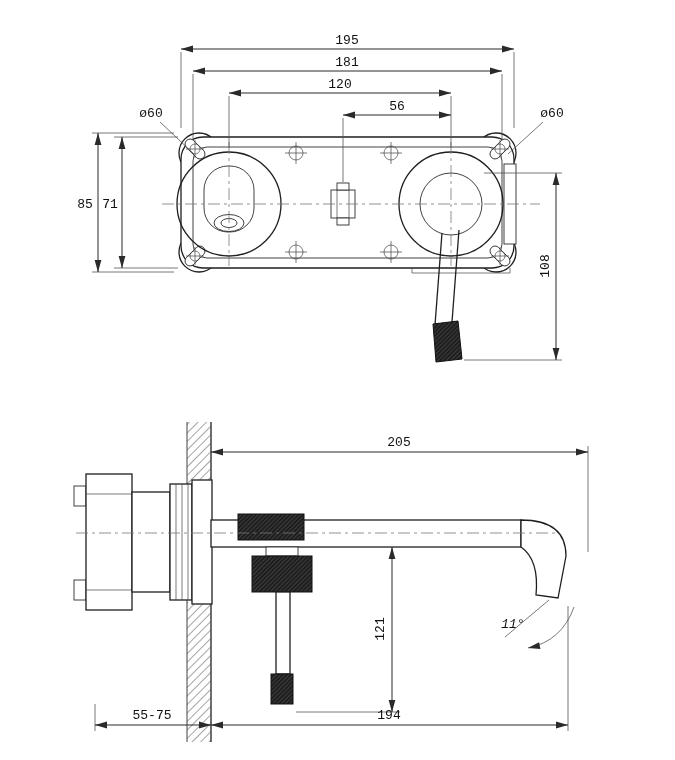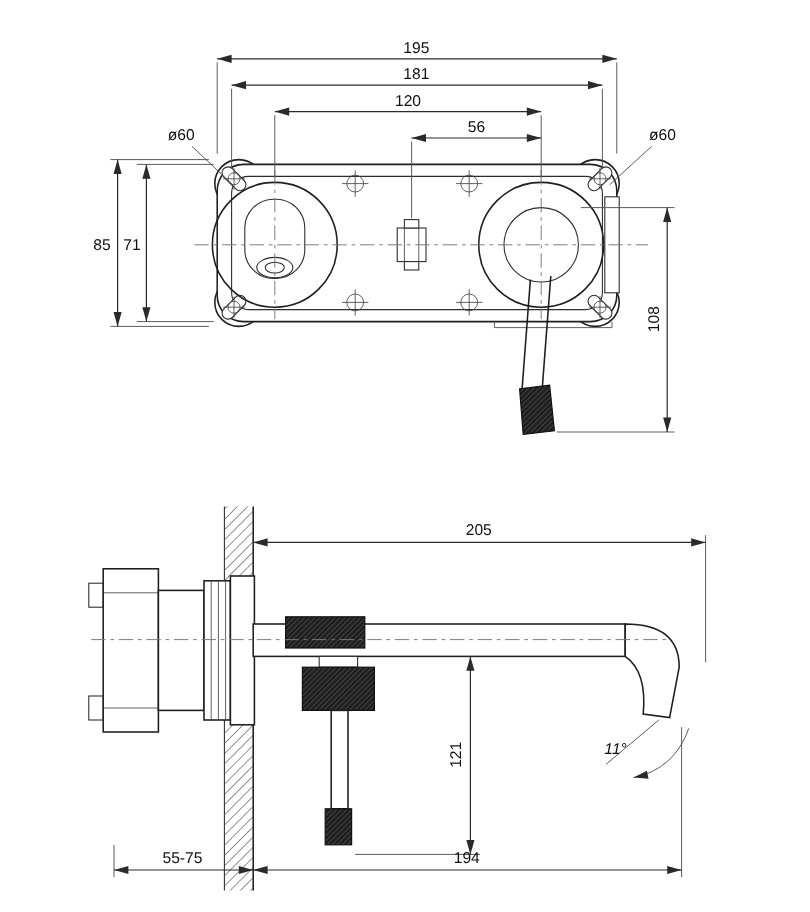--- a/index.html
+++ b/index.html
@@ -1,17 +1,17 @@
 <!DOCTYPE html>
 <html><head>
 <meta charset="utf-8">
 <style>
   html,body{margin:0;padding:0;background:#ffffff;}
   body{width:675px;height:760px;font-family:"Liberation Sans",sans-serif;}
-  .canvas{width:567px;height:760px;background:#fff;}
+  .canvas{width:567px;height:760px;background:#fff;font-family:Liberation Mono, monospace;}
   svg{display:block;}
   .obj{fill:none;stroke:#1f1f1f;stroke-width:1.3;}
   .objf{fill:#ffffff;stroke:#1f1f1f;stroke-width:1.3;}
   .thin{fill:none;stroke:#2d2d2d;stroke-width:0.9;}
   .thinf{fill:#ffffff;stroke:#2d2d2d;stroke-width:0.9;}
   .xthin{stroke:#444;stroke-width:0.7;fill:none;}
   .dim{stroke:#2a2a2a;stroke-width:1;fill:none;marker-start:url(#arr);marker-end:url(#arr);}
   .ext{stroke:#555;stroke-width:0.8;fill:none;}
   .cl{stroke:#777;stroke-width:0.8;fill:none;stroke-dasharray:12 4 3 4;}
   .dtext{font-size:13px;fill:#111;text-anchor:middle;}

